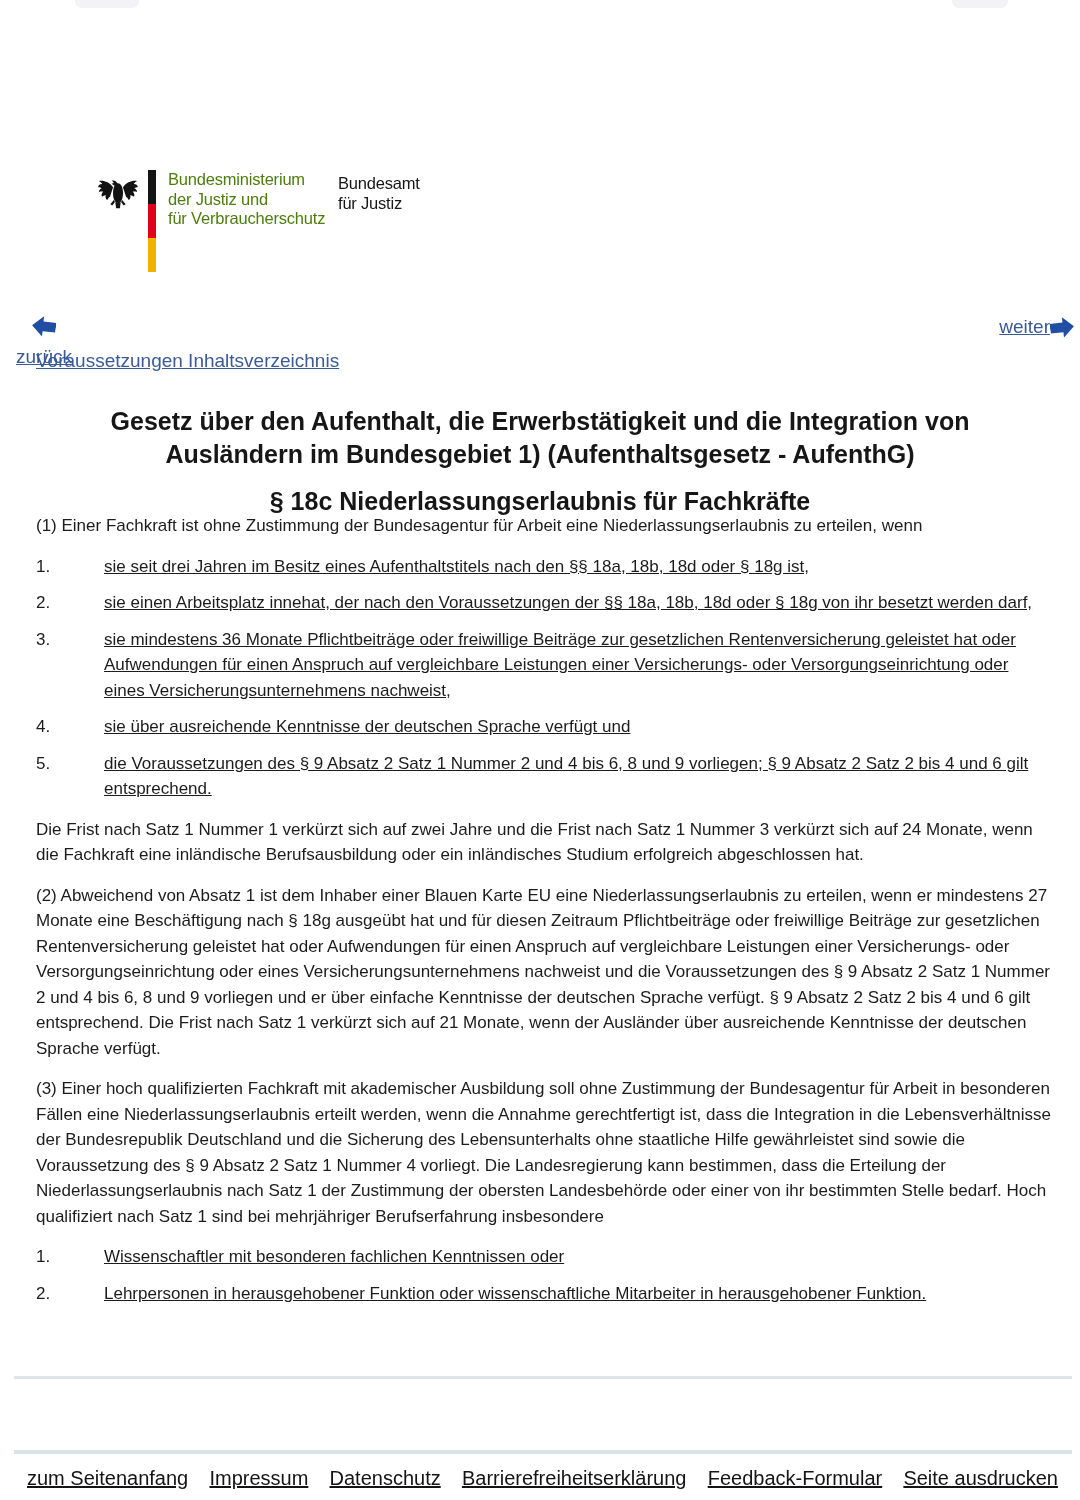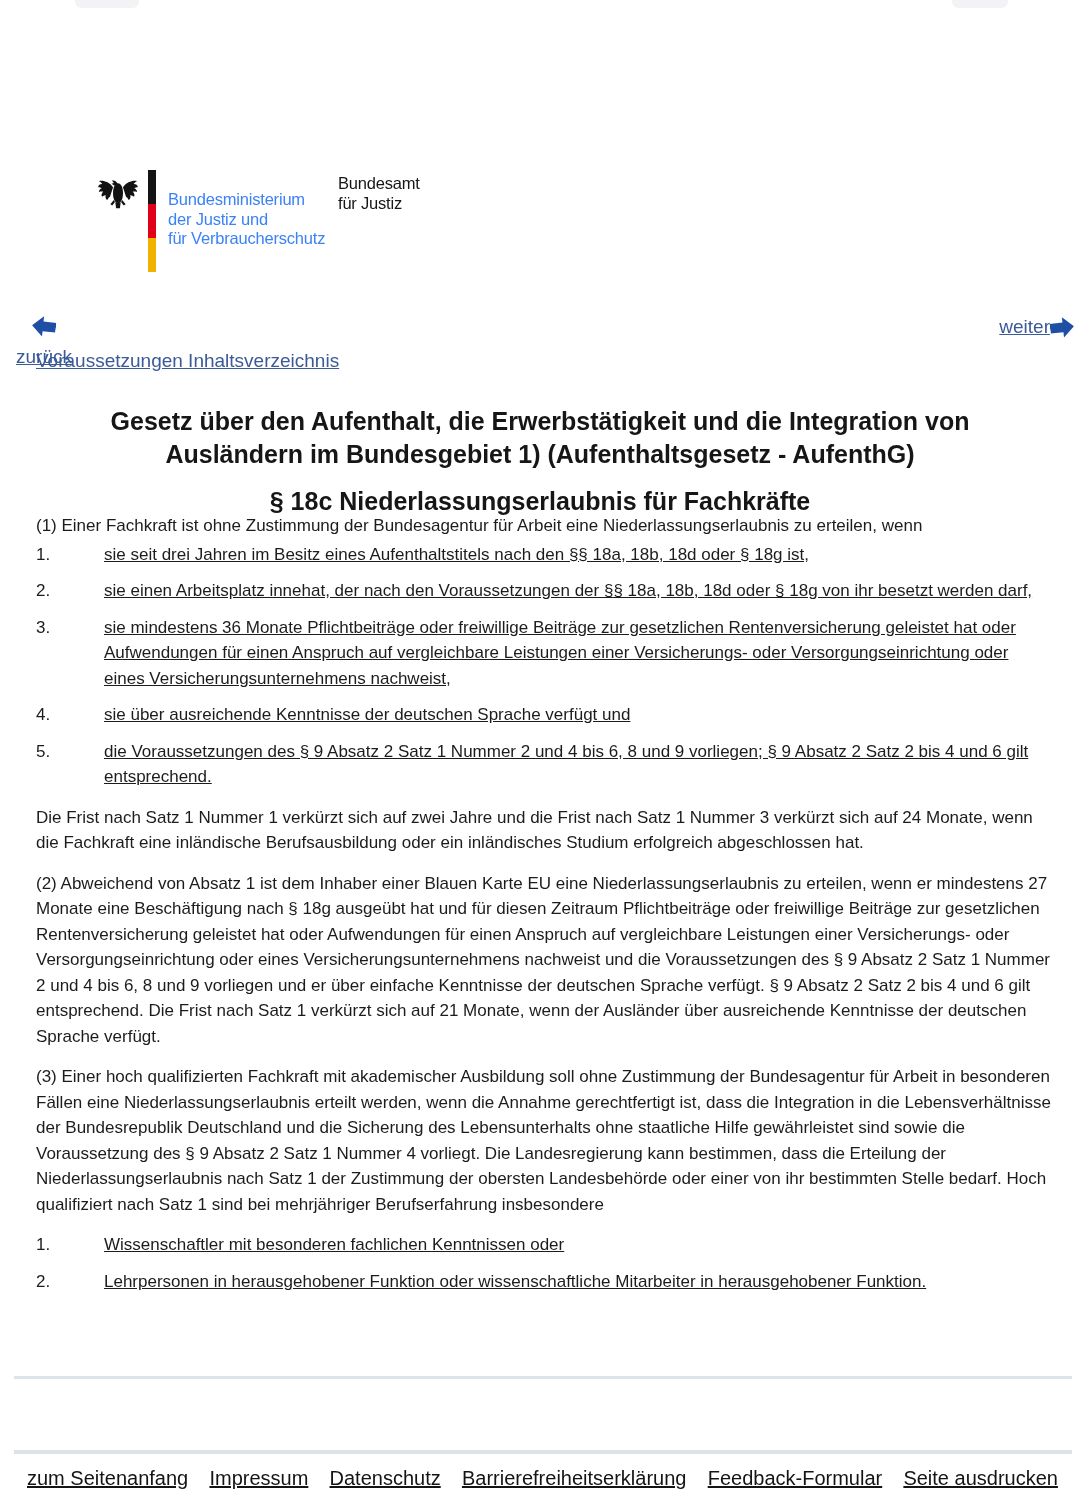--- a/index.html
+++ b/index.html
@@ -19,22 +19,22 @@
   .artifact.right { left: 952px; width: 56px; }
 
   
   .logo-block { position: absolute; top: 170px; left: 97px; display: flex; }
   .eagle { width: 42px; height: 42px; margin-top: 3px; }
   .flag-stripe { width: 8px; height: 102px; margin-left: 9px; display: flex; flex-direction: column; }
   .flag-stripe .black { flex: 1; }
   .flag-stripe .red   { flex: 1; }
   .flag-stripe .gold  { flex: 1; }
   .ministry-text {
-    margin-left: 12px; margin-top: 20px;
-    font-size: 16.5px; line-height: 19.5px; color: #3b82f6;
+    margin-left: 12px; margin-top: 0;
+    font-size: 16.5px; line-height: 19.5px; color: #4d7c0f;
     letter-spacing: -0.2px;
   }
   .office-text {
     position: absolute; left: 241px; top: 4px; width: 140px;
     font-size: 16.5px; line-height: 19.5px; color: #171717;
     letter-spacing: -0.2px;
   }
 
   
   a.lnk { color: #3a5a98; text-decoration: underline; cursor: pointer; }
@@ -59,21 +59,21 @@
     text-align: center; font-weight: bold; font-size: 25px; line-height: 33px;
     color: #161616;
   }
   .doc-title .t-main { display: block; max-width: 940px; margin: 14px auto; }
   .doc-title .t-section { display: block; text-align: center; }
 
   
   .content { position: absolute; top: 513px; left: 36px; width: 1016px;
     font-size: 17px; line-height: 25.5px; color: #1c1c1c; }
   .content p { margin-bottom: 15px; }
-  .content p.tight { margin-bottom: 3px; }
+  .content p.tight { margin-bottom: 15px; }
   ol.law-list { list-style: none; margin-bottom: 15px; }
   ol.law-list li { display: flex; margin-bottom: 11px; }
   ol.law-list .num { width: 68px; flex-shrink: 0; }
   ol.law-list .itxt { flex: 1; text-decoration: underline; }
 
   
   .footer-rule-top {
     position: absolute; top: 1376px; left: 14px; width: 1058px; height: 3px;
     background: #dde4e9;
   }

